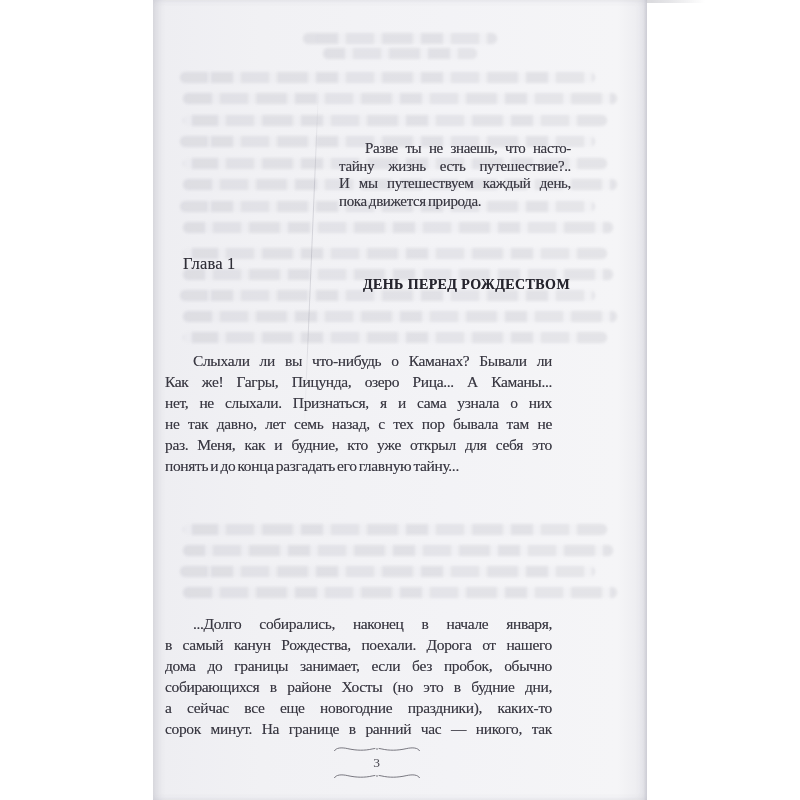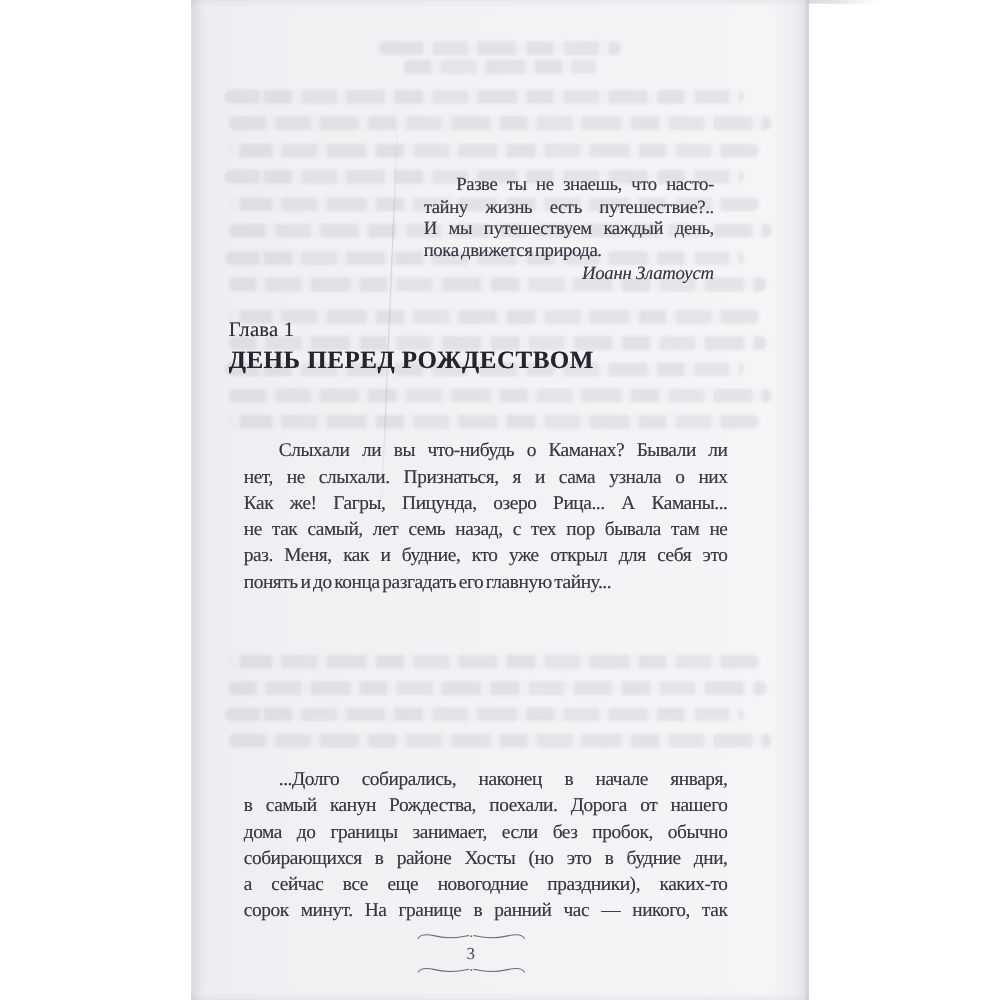--- a/index.html
+++ b/index.html
@@ -52,31 +52,31 @@
   .epigraph-author{
     margin-top:1px;text-align:right;font-style:italic;font-size:15px;
     letter-spacing:-.2px;
   }
   
   .chapter-label{
     position:absolute;left:30px;width:387px;top:254px;text-align:left;
     font-size:16.5px;letter-spacing:.2px;color:#302f38;
   }
   .chapter-title{
-    position:absolute;left:30px;width:387px;top:277px;text-align:left;
-    font-size:20px;font-weight:bold;letter-spacing:.4px;color:#26252e;
+    position:absolute;left:30px;width:387px;top:277px;text-align:right;
+    font-size:14px;font-weight:bold;letter-spacing:.4px;color:#26252e;
     text-shadow:0 0 .5px rgba(38,37,46,.6);
   }
   .section-heading{
     position:absolute;left:30px;width:387px;top:564px;text-align:center;
     font-size:17px;font-weight:bold;letter-spacing:-.2px;color:#26252e;
     text-shadow:0 0 .5px rgba(38,37,46,.6);
   }
   
-  .para{position:absolute;left:42px;width:387px;font-size:15.5px;line-height:21px;}
+  .para{position:absolute;left:12px;width:387px;font-size:15.5px;line-height:21px;}
   .para1{top:350px;}
   .para2{top:613px;}
   
   .footer{position:absolute;left:30px;width:387px;top:744px;text-align:center;}
   .flourish{display:block;margin:0 auto;width:110px;height:10px;opacity:.85;}
   .page-number{font-size:13.5px;line-height:15px;color:#44434c;margin:1px 0;}
 </style>
 </head>
 <body>
 
@@ -110,31 +110,30 @@
         <i style="top:566px"></i>
       <i style="top:587px"></i>
     </div>
     <div class="crease"></div>
 
     <div class="epigraph txt">
       <div class="line indent">Разве ты не знаешь, что насто-</div>
       <div class="line">тайну жизнь есть путешествие?..</div>
       <div class="line">И мы путешествуем каждый день,</div>
       <div class="line last">пока движется природа.</div>
-      <div class="epigraph-author">Иоанн Златоуст</div>
     </div>
 
     <div class="chapter-label txt">Глава 1</div>
     <div class="chapter-title">ДЕНЬ ПЕРЕД РОЖДЕСТВОМ</div>
 
     <div class="para para1 txt">
       <div class="line indent">Слыхали ли вы что-нибудь о Каманах? Бывали ли</div>
+      <div class="line">Как же! Гагры, Пицунда, озеро Рица... А Каманы...</div>
       <div class="line">нет, не слыхали. Признаться, я и сама узнала о них</div>
-      <div class="line">Как же! Гагры, Пицунда, озеро Рица... А Каманы...</div>
-      <div class="line">не так самый, лет семь назад, с тех пор бывала там не</div>
+      <div class="line">не так давно, лет семь назад, с тех пор бывала там не</div>
       <div class="line">раз. Меня, как и будние, кто уже открыл для себя это</div>
       <div class="line last">понять и до конца разгадать его главную тайну...</div>
     </div>
 
 
     <div class="para para2 txt">
       <div class="line indent">...Долго собирались, наконец в начале января,</div>
       <div class="line">в самый канун Рождества, поехали. Дорога от нашего</div>
       <div class="line">дома до границы занимает, если без пробок, обычно</div>
       <div class="line">собирающихся в районе Хосты (но это в будние дни,</div>

